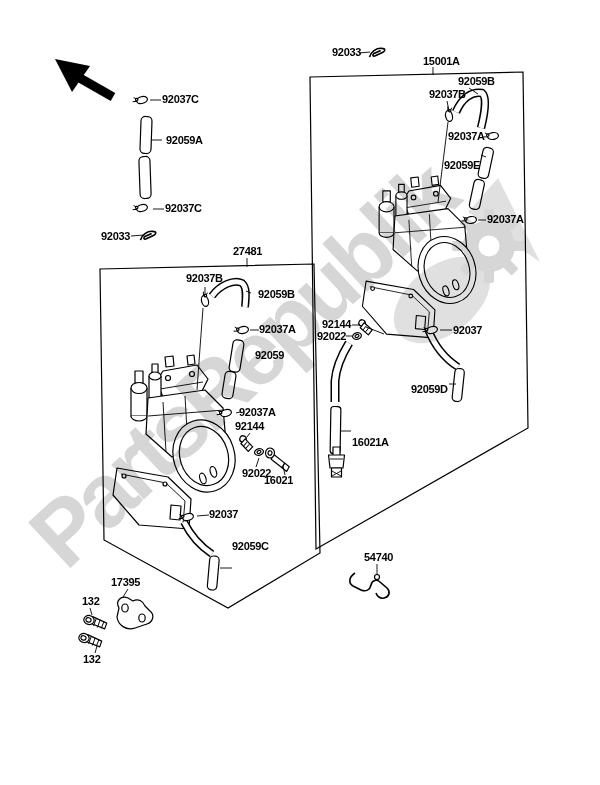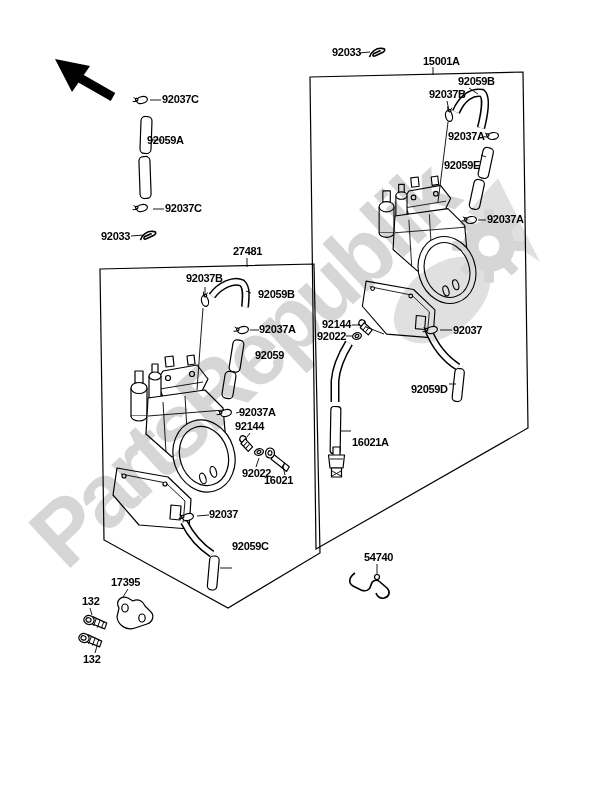--- a/index.html
+++ b/index.html
@@ -214,21 +214,21 @@
         <rect x="-5" y="-37" width="10" height="14" rx="2" transform="rotate(315)"></rect>
         <circle r="26"></circle>
       </g>
       <circle r="10.5" fill="#ffffff"></circle>
     </g>
     <text transform="translate(66,572) rotate(-43)" font-family="Liberation Sans, sans-serif" font-size="90" font-weight="bold" letter-spacing="-5" fill="#d6d6d6">PartsRepublik</text>
   </g>
 </svg>
 
 <div class="callout" style="left:162px;top:94px">92037C</div>
-<div class="callout" style="left:147px;top:135px">92059A</div>
+<div class="callout" style="left:166px;top:135px">92059A</div>
 <div class="callout" style="left:165px;top:203px">92037C</div>
 <div class="callout" style="left:101px;top:231px">92033</div>
 <div class="callout" style="left:233px;top:246px">27481</div>
 <div class="callout" style="left:332px;top:47px">92033</div>
 <div class="callout" style="left:423px;top:56px">15001A</div>
 <div class="callout" style="left:458px;top:76px">92059B</div>
 <div class="callout" style="left:429px;top:89px">92037B</div>
 <div class="callout" style="left:448px;top:131px">92037A</div>
 <div class="callout" style="left:444px;top:160px">92059E</div>
 <div class="callout" style="left:487px;top:214px">92037A</div>

